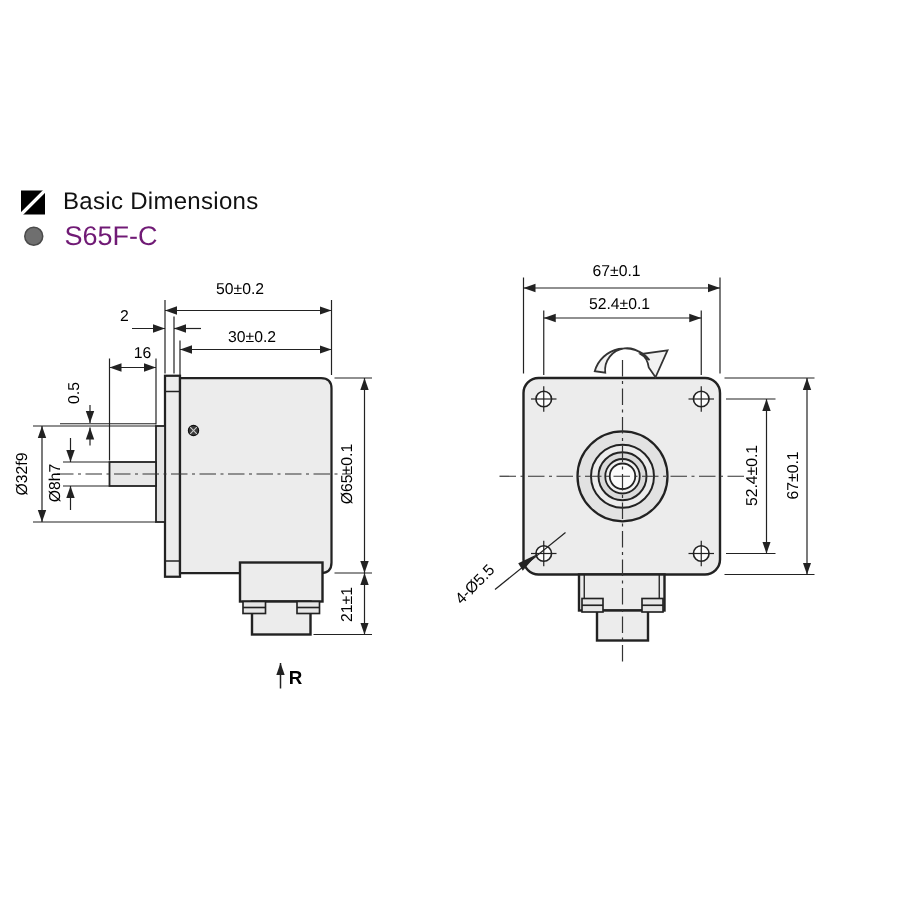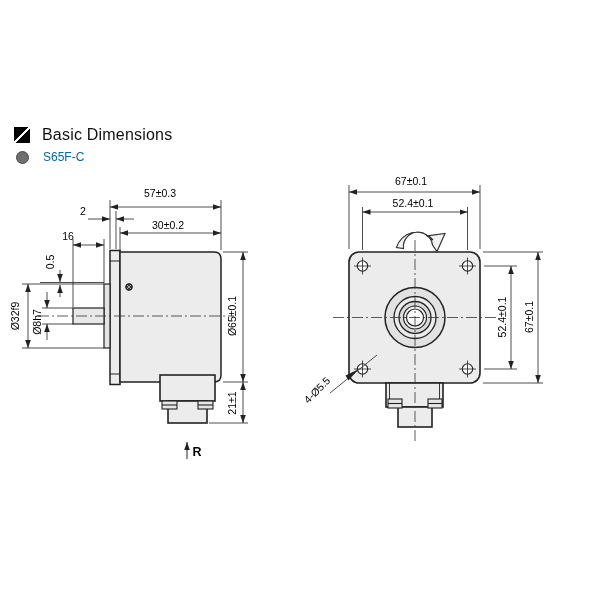--- a/index.html
+++ b/index.html
@@ -6,21 +6,21 @@
   #stage{position:relative;width:600px;height:600px;background:#ffffff;overflow:hidden;
          font-family:"Liberation Sans",sans-serif;}
   #drawing{position:absolute;left:0;top:0;}
   .titleblock{position:absolute;left:14px;top:124px;}
   .titlerow{display:flex;align-items:center;gap:12px;height:22px;}
   .sq-bullet{width:16px;height:16px;
      background:linear-gradient(135deg,#000 44%,#fff 46%,#fff 54%,#000 56%);}
   .ci-bullet{width:11px;height:11px;border-radius:50%;background:#6f6f6f;
      border:1px solid #4a4a4a;margin-left:2px;margin-right:2px;}
   .title-text{font-size:16px;color:#111;letter-spacing:0.2px;text-align:center;}
-  .model-text{font-size:12px;color:#0369a1;}
+  .model-text{font-size:18px;color:#701a75;}
   .dim{position:absolute;font-size:10.5px;color:#000;white-space:nowrap;
        transform:translate(-50%,-50%);line-height:1;}
   .dim.v{transform:translate(-50%,-50%) rotate(-90deg);}
   .dim.diag{transform:translate(-50%,-50%) rotate(-45deg);}
   .dim.boldlbl{font-weight:bold;font-size:12.5px;}
 </style>
 </head>
 <body>
 
 <div id="stage">
@@ -191,23 +191,23 @@
     <div class="titlerow">
       <div class="sq-bullet"></div>
       <div class="title-text">Basic Dimensions</div>
     </div>
     <div class="titlerow">
       <div class="ci-bullet"></div>
       <div class="model-text">S65F-C</div>
     </div>
   </div>
 
-  <div class="dim" style="left:160px;top:193px">57±0.3</div>
+  <div class="dim" style="left:160px;top:193px">50±0.2</div>
   <div class="dim" style="left:83px;top:211px">2</div>
-  <div class="dim" style="left:68px;top:236px">16</div>
+  <div class="dim" style="left:95px;top:236px">16</div>
   <div class="dim" style="left:168px;top:225px">30±0.2</div>
   <div class="dim v" style="left:50px;top:262px">0.5</div>
   <div class="dim v" style="left:15px;top:316px">Ø32f9</div>
   <div class="dim v" style="left:37px;top:322px">Ø8h7</div>
   <div class="dim v" style="left:232px;top:316px">Ø65±0.1</div>
   <div class="dim v" style="left:232px;top:403px">21±1</div>
   <div class="dim boldlbl" style="left:197px;top:452px">R</div>
 
   <div class="dim" style="left:411px;top:181px">67±0.1</div>
   <div class="dim" style="left:413px;top:203px">52.4±0.1</div>

